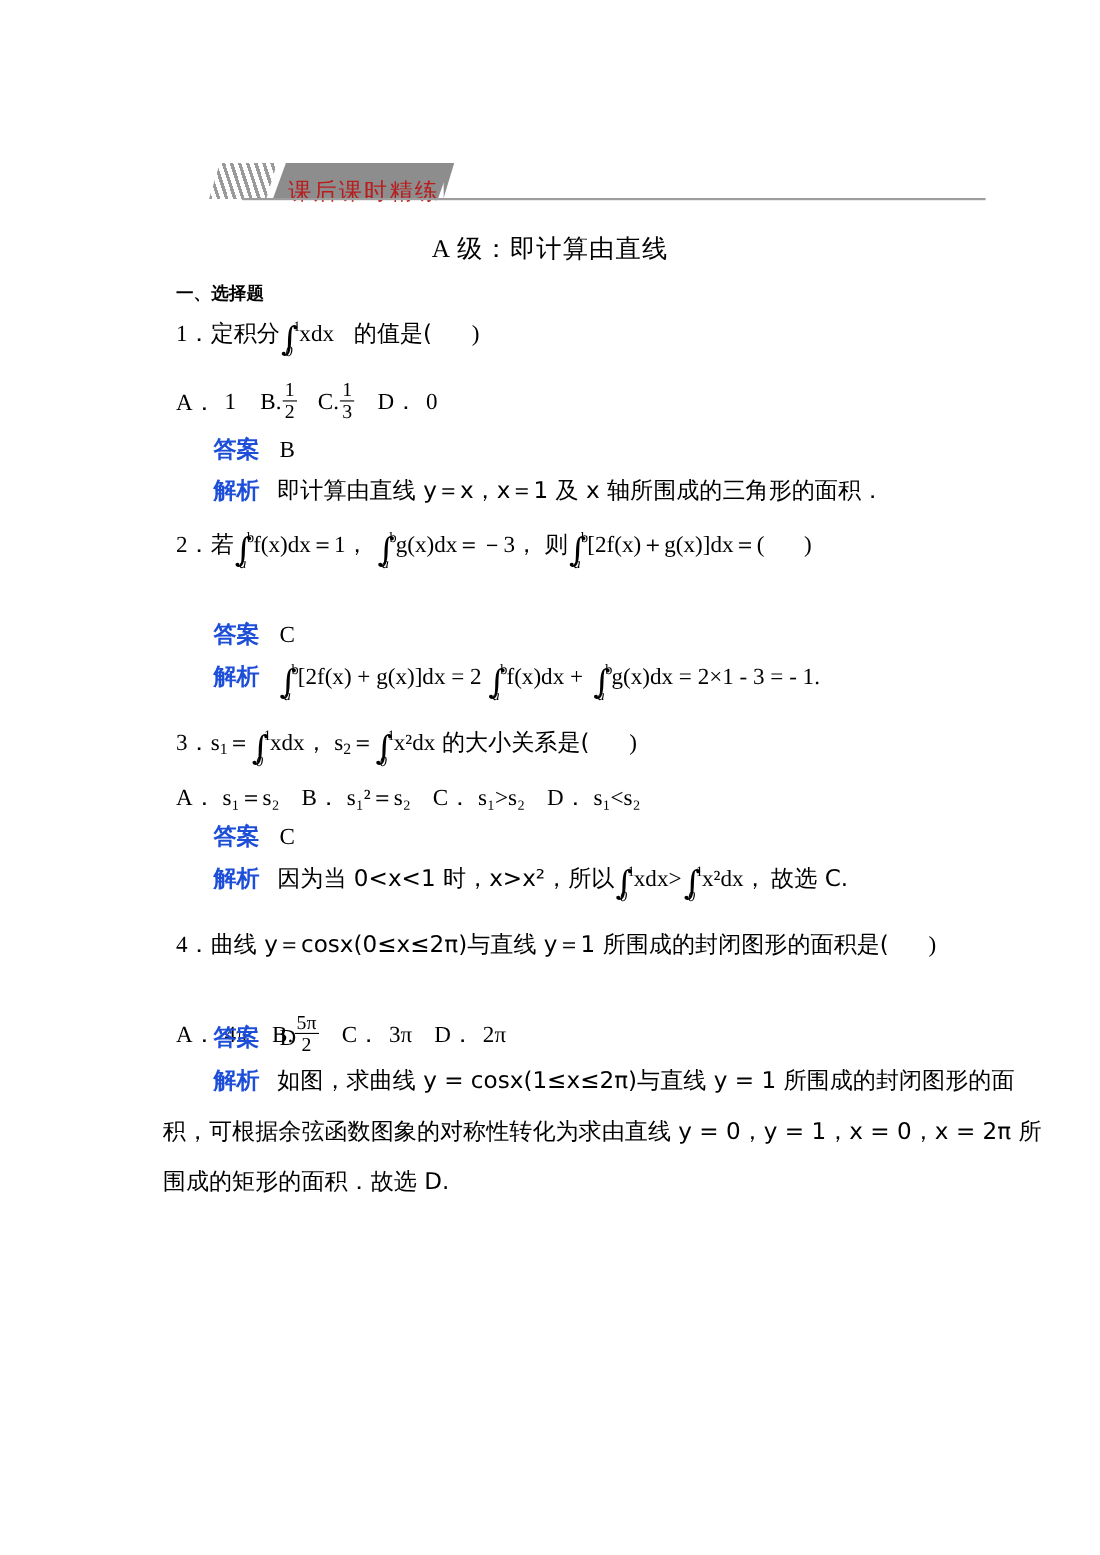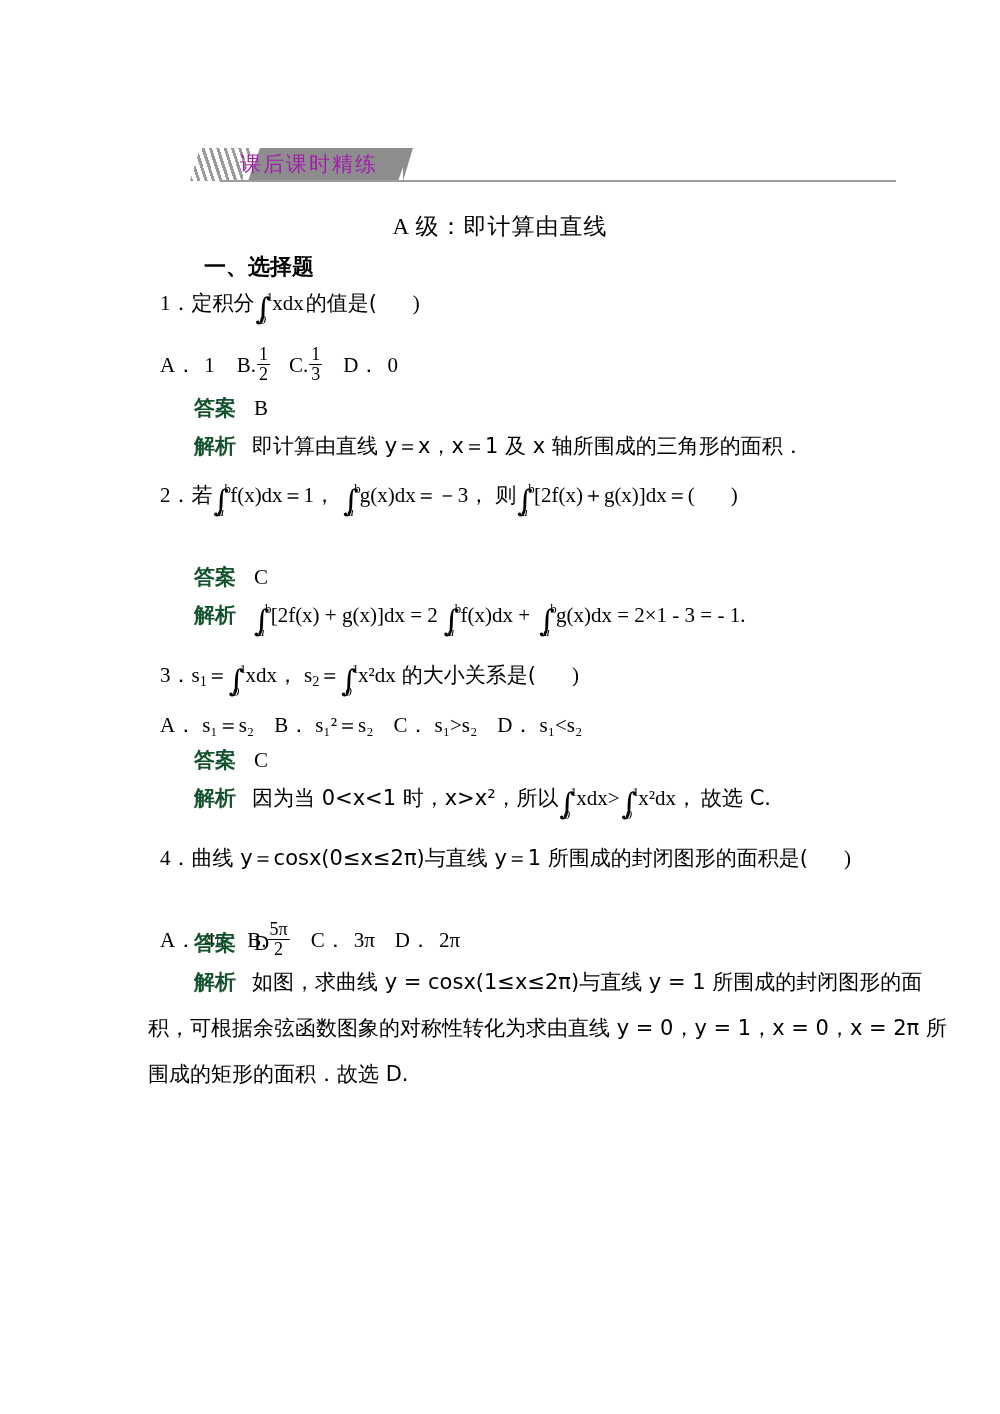--- a/index.html
+++ b/index.html
@@ -59,24 +59,24 @@
     left: 213px; top: 0;
     width: 22px;
     height: 33px;
     background: #8d8d8d;
     -webkit-clip-path: polygon(0 0, 10px 0, 0 100%);
     clip-path: polygon(0 0, 10px 0, 0 100%);
   }
   .banner-title {
     position: absolute;
     left: 50px;
-    top: 3px;
+    top: 13px;
     width: 160px;
-    text-align: left;
-    color: #a21caf;
+    text-align: right;
+    color: #b91c1c;
     font-family: "Liberation Serif", "DejaVu Serif", serif;
     font-size: 21px;
     letter-spacing: 2px;
     line-height: 27px;
     white-space: nowrap;
   }
   .banner-rule {
     position: absolute;
     left: 30px;
     top: 32px;
@@ -104,21 +104,21 @@
     white-space: nowrap;
   }
   .bold-cn {
     font-family: "DejaVu Sans", "Liberation Sans", sans-serif;
     font-weight: bold;
   }
   .cn {
     font-family: "DejaVu Sans", "Liberation Sans", sans-serif;
   }
   .lbl {
-    color: #14532d;
+    color: #1d4ed8;
     font-family: "DejaVu Sans", "Liberation Sans", sans-serif;
     font-weight: bold;
   }
   .ital {
   }
 
   
   .intg {
     display: inline-block;
     position: relative;
@@ -168,24 +168,24 @@
   <div class="banner">
     <div class="banner-hatch"></div>
     <div class="banner-plate"></div>
     <div class="banner-tail"></div>
     <div class="banner-title">课后课时精练</div>
     <div class="banner-rule"></div>
   </div>
 
   <div class="section-heading">A 级：即计算由直线</div>
 
-  <div class="line bold-cn" style="left:160px; top:252px; font-size:22px;margin-left:44px;">一、选择题</div>
+  <div class="line bold-cn" style="left:160px; top:252px; font-size:16px;">一、选择题</div>
 
   <div class="line" style="left:160px; top:288px;">
-    <span>1．</span><span class="cn">定积分</span><span class="intg"><span class="sign">∫</span><span class="up">1</span><span class="lo">0</span></span><span class="ital">xdx</span><span class="cn" style="margin-left:2px;text-align:center;">的值是(</span><span style="margin-left:36px;">)</span>
+    <span>1．</span><span class="cn">定积分</span><span class="intg"><span class="sign">∫</span><span class="up">1</span><span class="lo">0</span></span><span class="ital">xdx</span><span class="cn" style="margin-left:18px;text-align:center;">的值是(</span><span style="margin-left:36px;">)</span>
   </div>
 
   <div class="line" style="left:160px; top:345px;">
     <span>A．</span><span style="margin-left:8px;">1</span><span style="margin-left:22px;">B.</span><span class="frac"><span class="num">1</span><span class="den">2</span></span><span style="margin-left:18px;">C.</span><span class="frac"><span class="num">1</span><span class="den">3</span></span><span style="margin-left:20px;">D．</span><span style="margin-left:8px;">0</span>
   </div>
 
   <div class="line" style="left:194px; top:393px;">
     <span class="lbl">答案</span><span class="ital" style="margin-left:18px;">B</span>
   </div>
 

